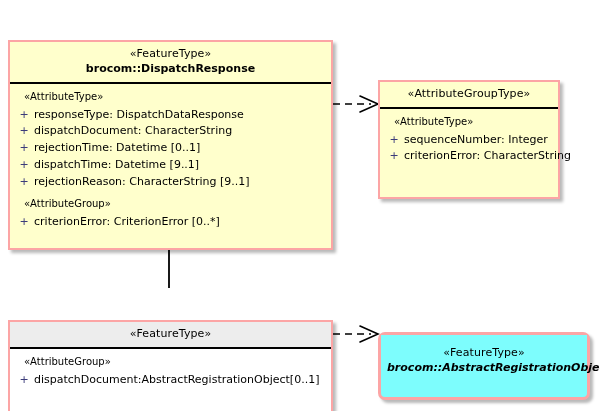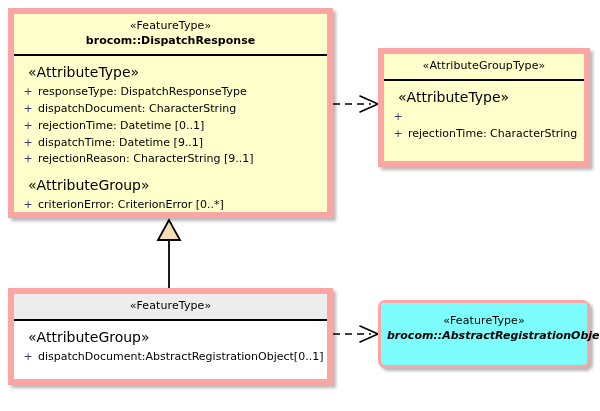--- a/index.html
+++ b/index.html
@@ -20,23 +20,24 @@
     position: absolute;
     left: 0; top: 0;
     width: 600px;
     height: 411px;
   }
 
   
   .uml-class {
     position: absolute;
     box-sizing: border-box;
-    border: 6px solid #fca5a5;
+    border: 2px solid #fca5a5;
     box-shadow: 3px 3px 3px rgba(0,0,0,0.28);
     background: #ffffcc;
+    margin-top: 32px;
   }
   .uml-class.rounded {
     border-radius: 7px;
   }
 
   .class-header {
     box-sizing: border-box;
     padding: 5px 6px 6px 6px;
     text-align: center;
     line-height: 1.28;
@@ -58,21 +59,21 @@
   .class-name.abstract {
     font-style: italic;
   }
 
   
   .compartment {
     box-sizing: border-box;
     padding: 6px 4px 7px 4px;
   }
   .group-label {
-    font-size: 14px;
+    font-size: 10px;
     padding: 0 0 2px 10px;
     white-space: nowrap;
     line-height: 1.45;
   }
   .attr-row {
     display: flex;
     align-items: baseline;
     font-size: 11px;
     line-height: 1.52;
     white-space: nowrap;
@@ -132,21 +133,21 @@
     <div class="class-header divider hdr-yellow">
       <div class="stereotype">«FeatureType»</div>
       <div class="class-name">brocom::DispatchResponse</div>
     </div>
     <div class="compartment">
 
       <div class="group-label">«AttributeType»</div>
 
       <div class="attr-row">
         <span class="attr-vis">+</span>
-        <span class="attr-text">responseType: DispatchResponseType</span>
+        <span class="attr-text">responseType: DispatchDataResponse</span>
       </div>
       <div class="attr-row">
         <span class="attr-vis">+</span>
         <span class="attr-text">dispatchDocument: CharacterString</span>
       </div>
       <div class="attr-row">
         <span class="attr-vis">+</span>
         <span class="attr-text">rejectionTime: Datetime [0..1]</span>
       </div>
       <div class="attr-row">
@@ -162,32 +163,33 @@
 
       <div class="group-label">«AttributeGroup»</div>
 
       <div class="attr-row">
         <span class="attr-vis">+</span>
         <span class="attr-text">criterionError: CriterionError [0..*]</span>
       </div>
     </div>
   </div>
 
-  <div class="uml-class fill-yellow" style="left:378px; top:48px; width:212px; height:119px;">
+  <div class="uml-class fill-yellow" style="left:378px; top:48px; width:182px; height:119px;">
     <div class="class-header divider hdr-yellow">
       <div class="stereotype">«AttributeGroupType»</div>
     </div>
     <div class="compartment">
       <div class="group-label">«AttributeType»</div>
       <div class="attr-row">
         <span class="attr-vis">+</span>
-      </div>
-      <div class="attr-row">
-        <span class="attr-vis">+</span>
-        <span class="attr-text">rejectionTime: CharacterString</span>
+        <span class="attr-text">sequenceNumber: Integer</span>
+      </div>
+      <div class="attr-row">
+        <span class="attr-vis">+</span>
+        <span class="attr-text">criterionError: CharacterString</span>
       </div>
     </div>
   </div>
 
   <div class="uml-class fill-white" style="left:8px; top:288px; width:325px; height:97px;">
     <div class="class-header divider hdr-grey">
       <div class="stereotype">«FeatureType»</div>
     </div>
     <div class="compartment">
       <div class="group-label">«AttributeGroup»</div>

